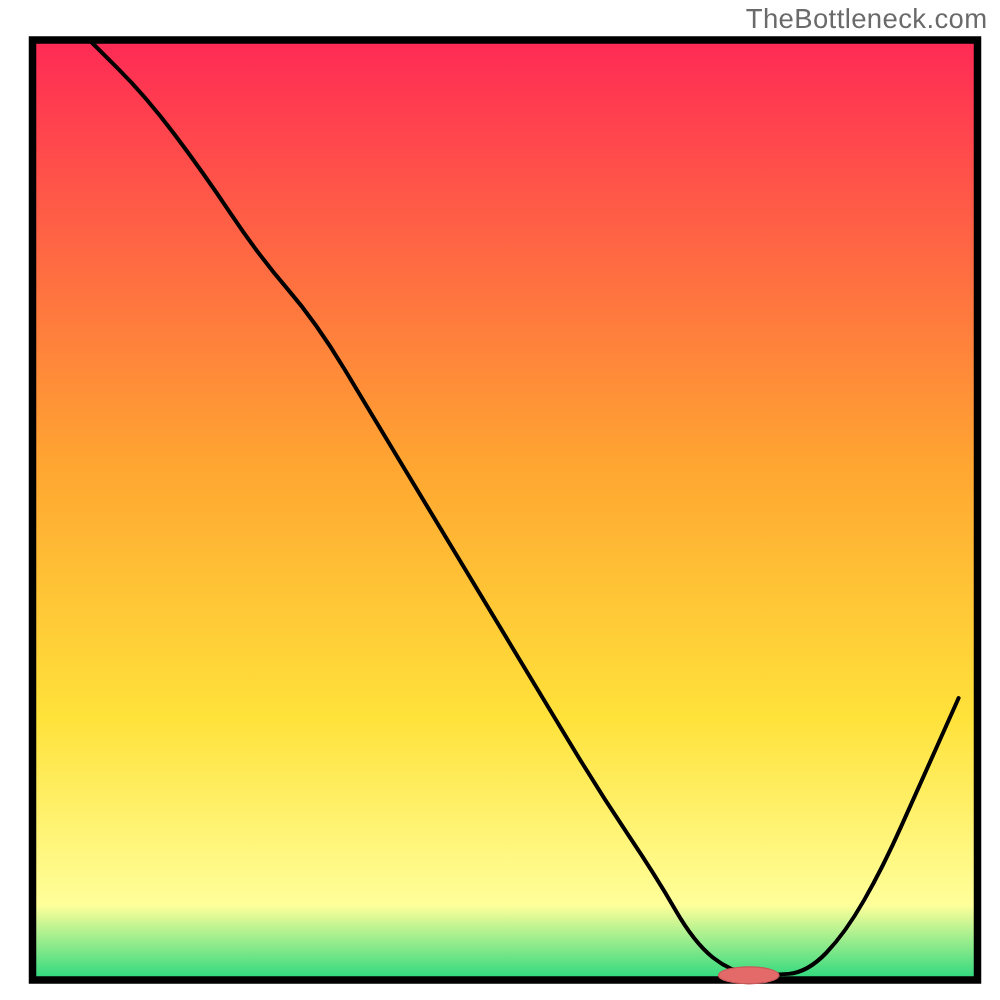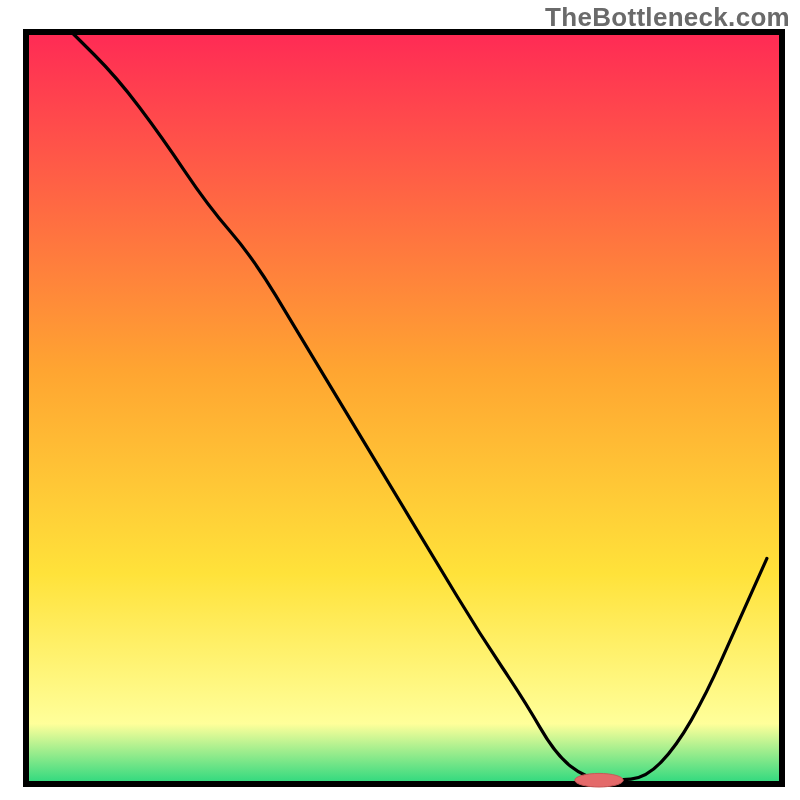--- a/index.html
+++ b/index.html
@@ -13,22 +13,22 @@
   }
   .root {
     position: relative;
     width: 800px;
     height: 800px;
   }
   .watermark {
     position: absolute;
     top: 2px;
     right: 10px;
-    font-size: 26px;
-    font-weight: 700;
+    font-size: 22px;
+    font-weight: 400;
     color: #6a6a6a;
     letter-spacing: 0.3px;
     margin-left: 37px;
   }
   svg.chart {
     position: absolute;
     left: 0;
     top: 0;
   }
 </style>

